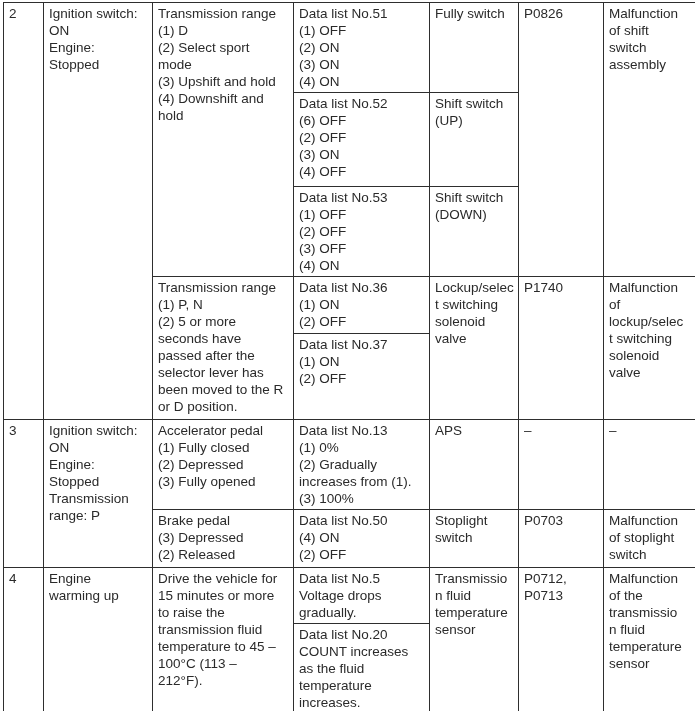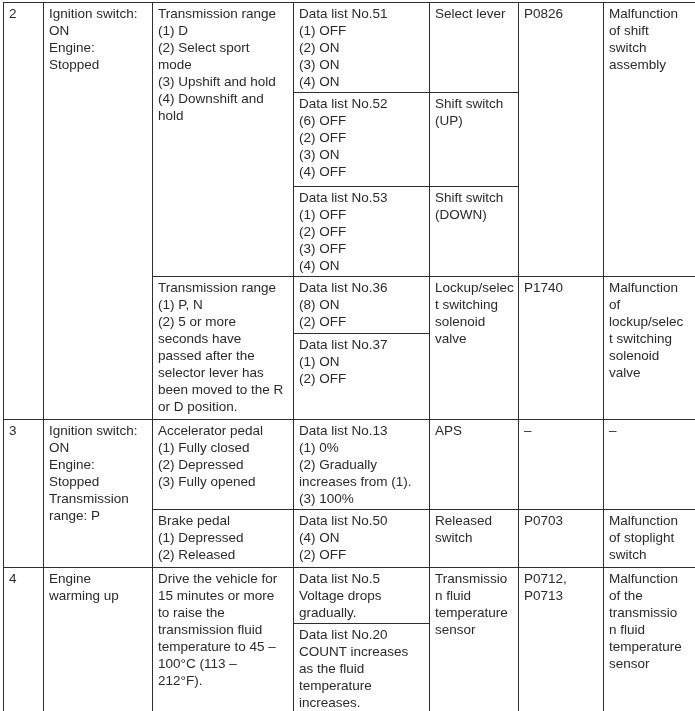--- a/index.html
+++ b/index.html
@@ -75,21 +75,21 @@
 (2) Select sport
 mode
 (3) Upshift and hold
 (4) Downshift and
 hold</td>
         <td>Data list No.51
 (1) OFF
 (2) ON
 (3) ON
 (4) ON</td>
-        <td>Select lever</td>
+        <td>Fully switch</td>
         <td rowspan="3">P0826</td>
         <td rowspan="3">Malfunction
 of shift
 switch
 assembly</td>
       </tr>
 
       <tr class="h2">
         <td>Data list No.52
 (6) OFF
@@ -113,21 +113,21 @@
       <tr class="h4">
         <td rowspan="2">Transmission range
 (1) P, N
 (2) 5 or more
 seconds have
 passed after the
 selector lever has
 been moved to the R
 or D position.</td>
         <td>Data list No.36
-(8) ON
+(1) ON
 (2) OFF</td>
         <td rowspan="2">Lockup/selec
 t switching
 solenoid
 valve</td>
         <td rowspan="2">P1740</td>
         <td rowspan="2">Malfunction
 of
 lockup/selec
 t switching
@@ -158,26 +158,26 @@
 (2) Gradually
 increases from (1).
 (3) 100%</td>
         <td>APS</td>
         <td>–</td>
         <td>–</td>
       </tr>
 
       <tr class="h7">
         <td>Brake pedal
-(1) Depressed
+(3) Depressed
 (2) Released</td>
         <td>Data list No.50
 (4) ON
 (2) OFF</td>
-        <td>Released
+        <td>Stoplight
 switch</td>
         <td>P0703</td>
         <td>Malfunction
 of stoplight
 switch</td>
       </tr>
 
       <tr class="h8">
         <td rowspan="2">4</td>
         <td rowspan="2">Engine

